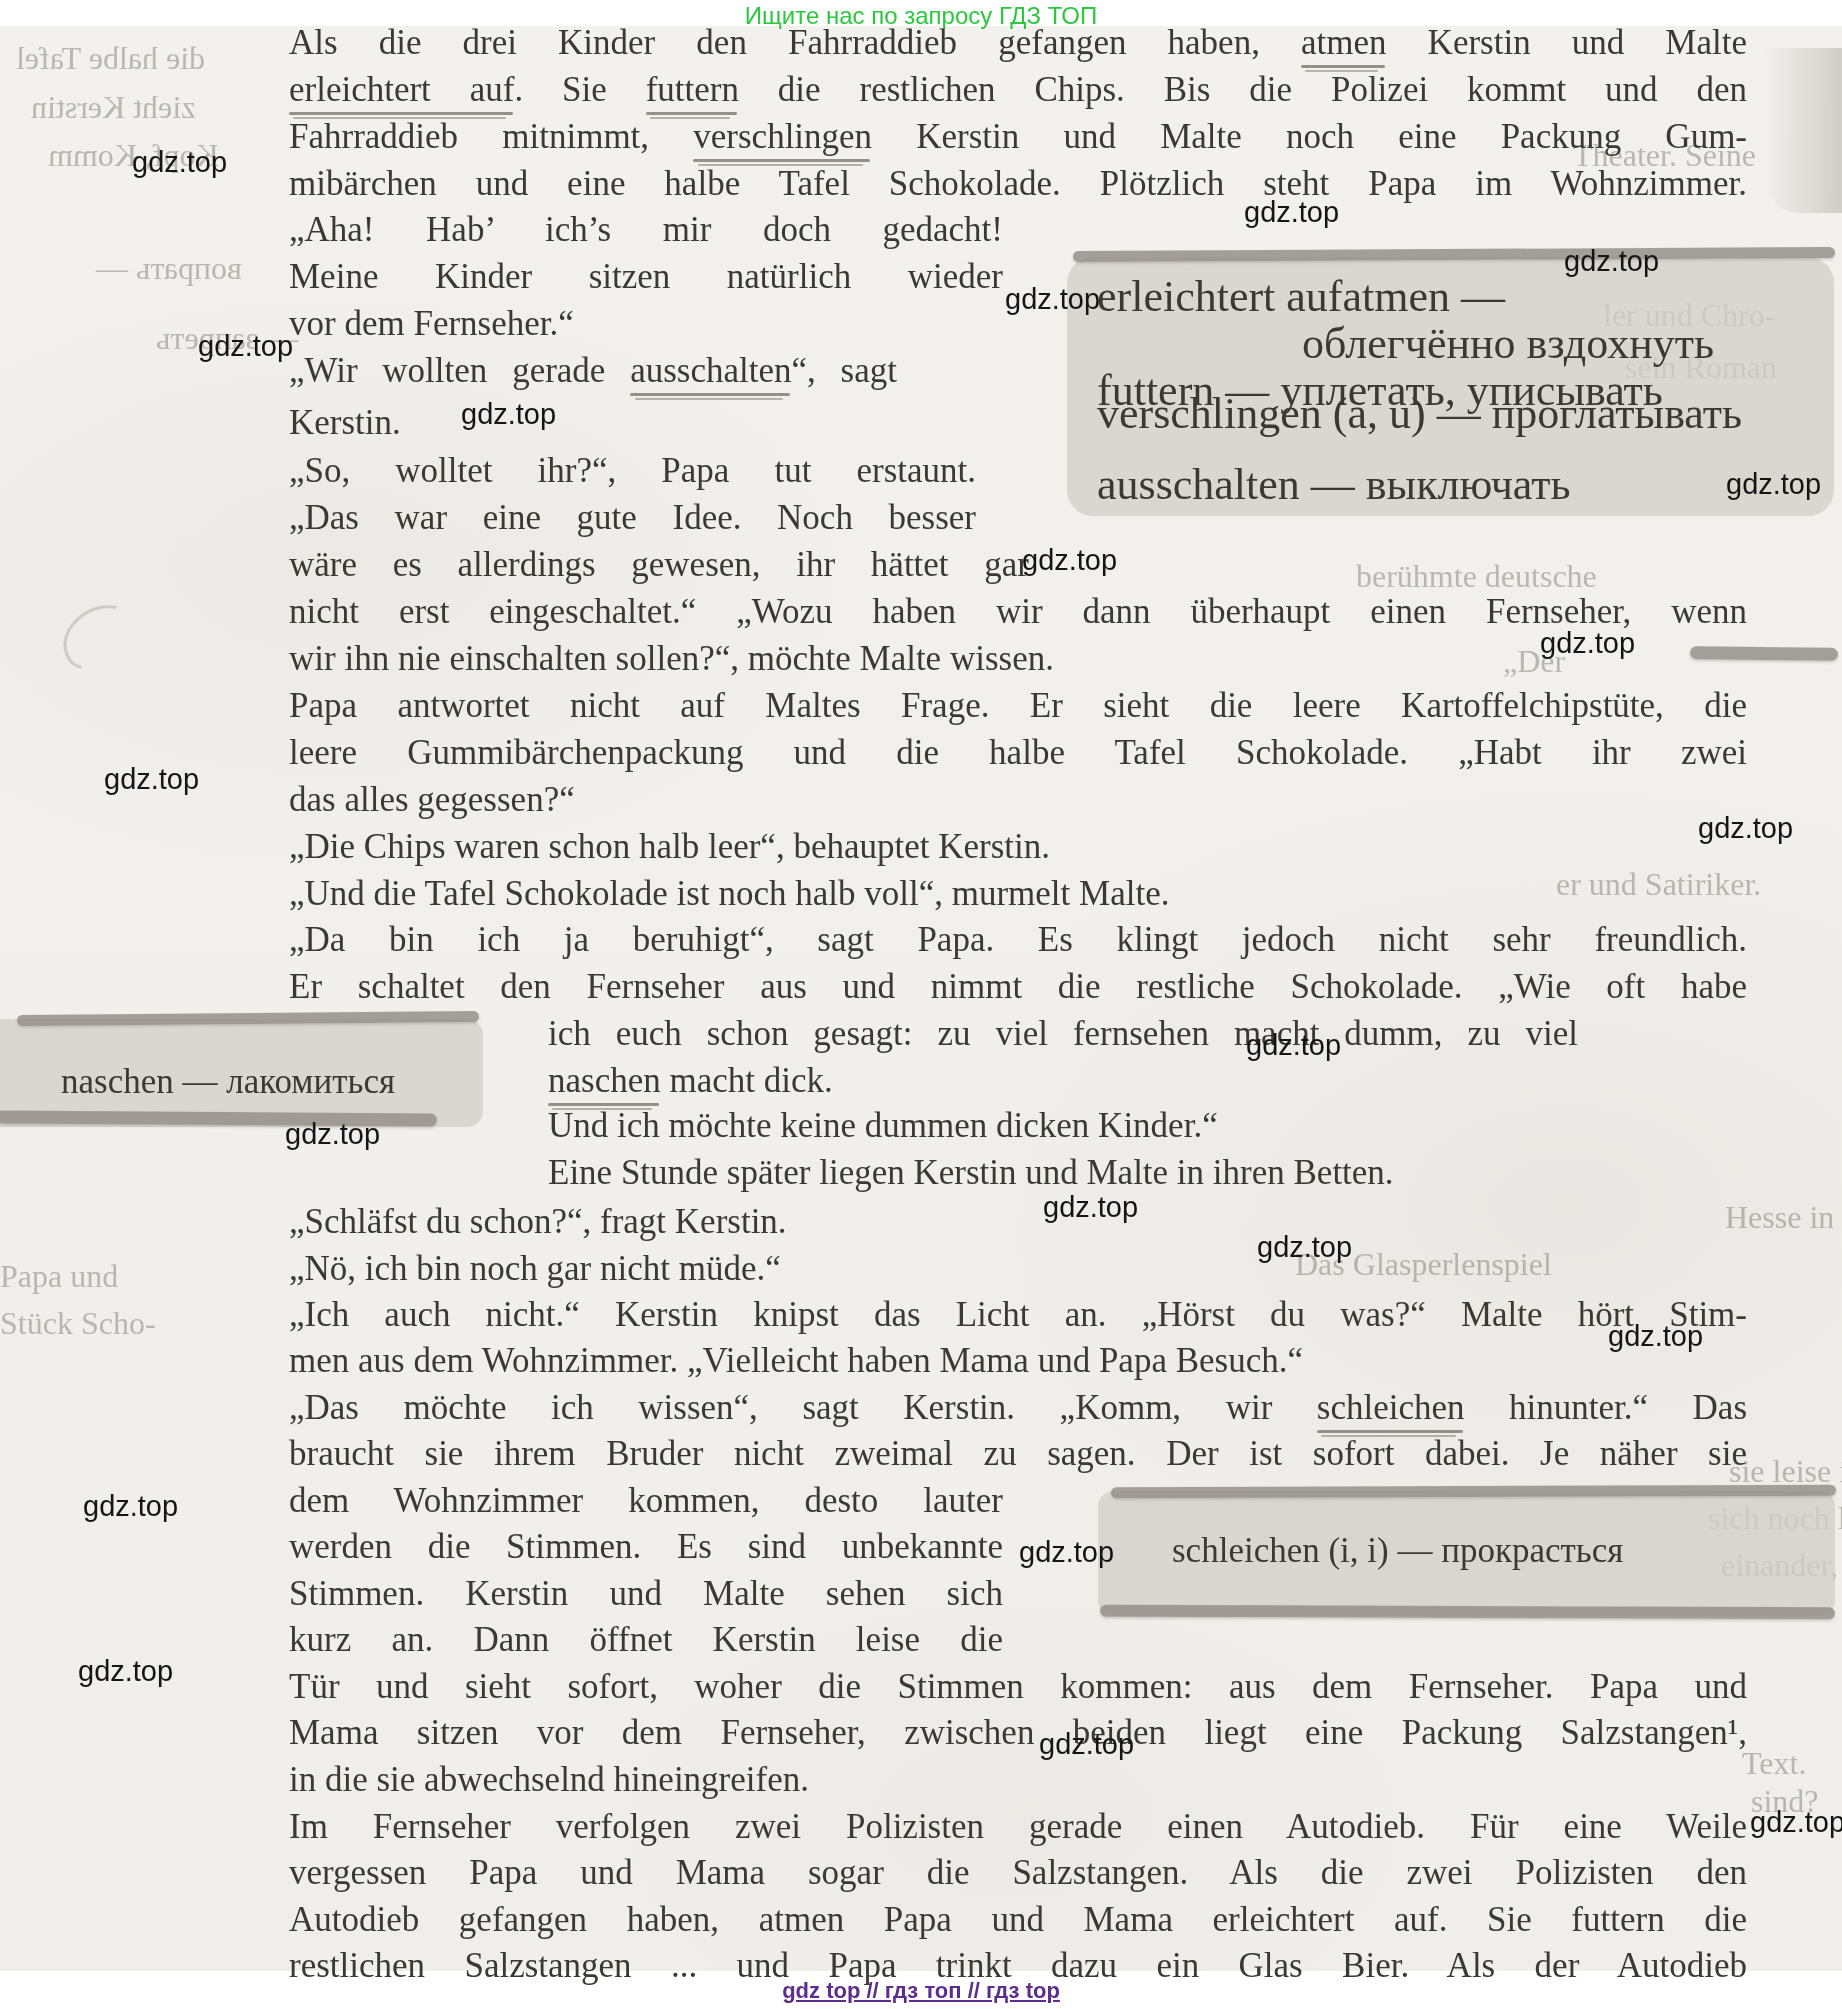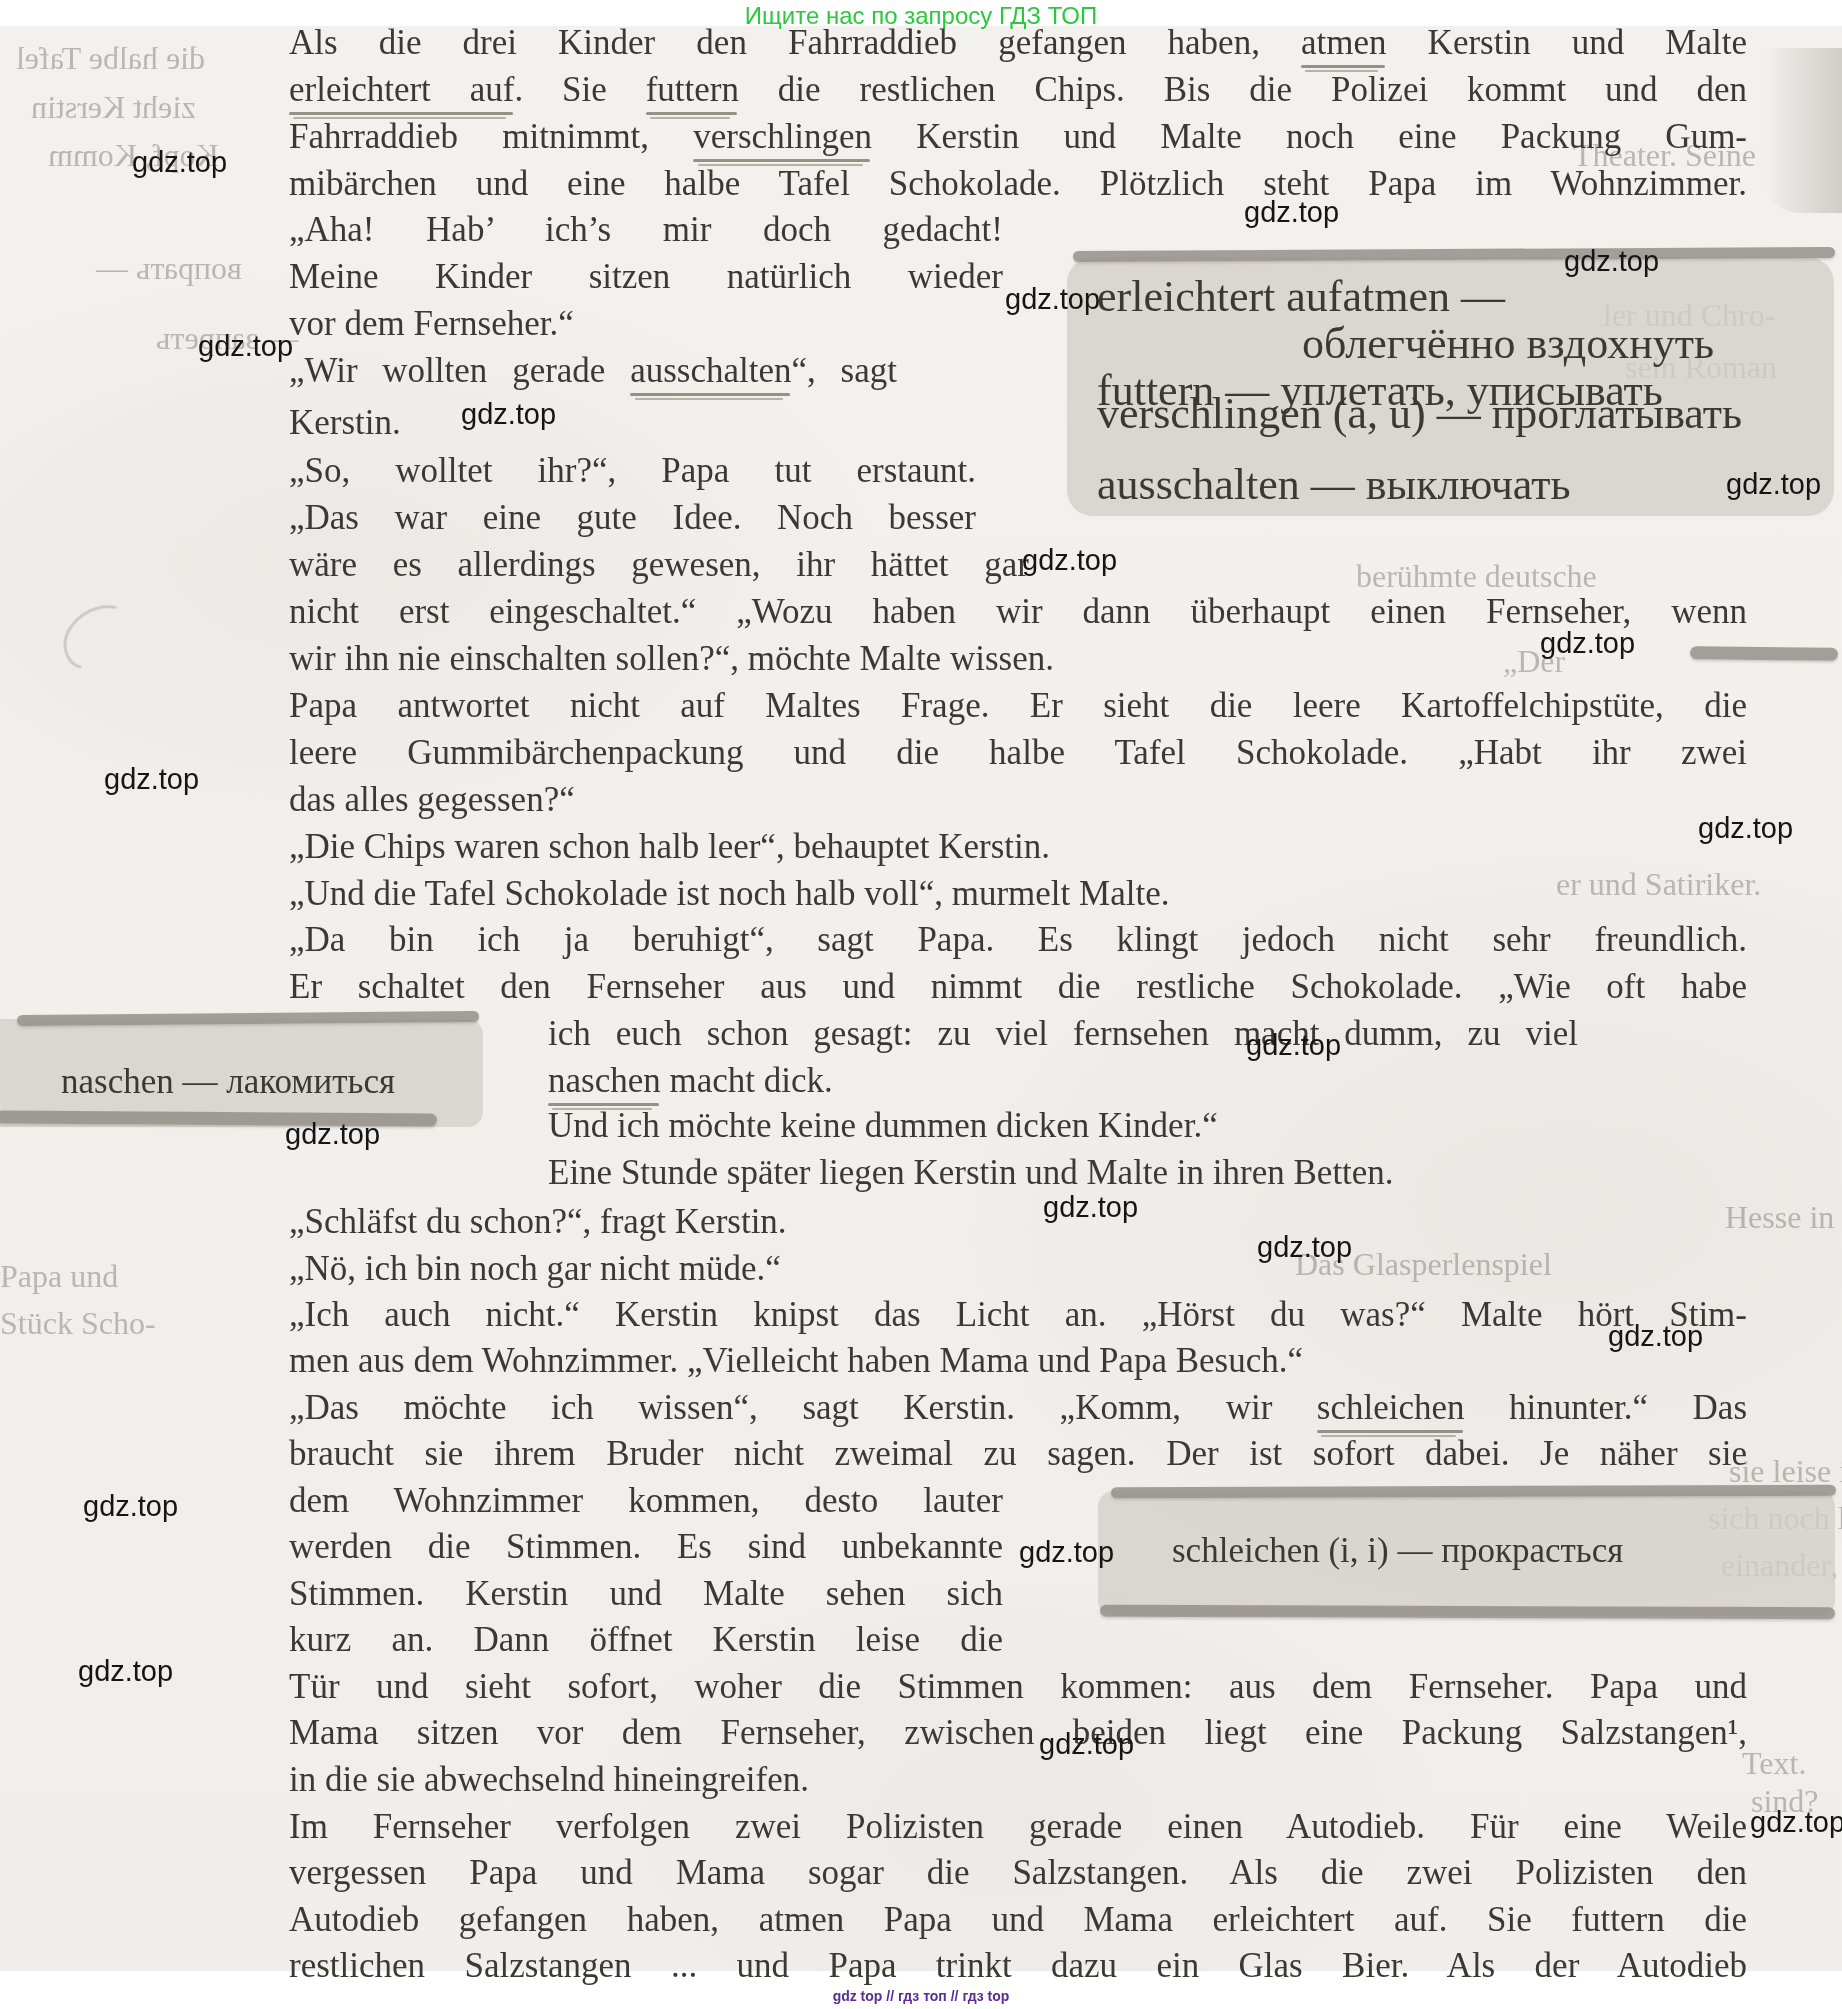--- a/index.html
+++ b/index.html
@@ -10,21 +10,21 @@
       radial-gradient(956px 608px at 85% 60%, rgba(208,205,199,.22), rgba(0,0,0,0) 70%),
       radial-gradient(608px 348px at 55% 90%, rgba(210,207,201,.15), rgba(0,0,0,0) 70%),
       linear-gradient(#f2f1ed,#efeeea);}
   .strip{position:absolute;left:0;right:0;background:#ffffff;}
   .strip.top{top:0;height:26px;}
   .strip.bottom{bottom:0;height:38px;}
   .shade-tr{position:absolute;right:0;top:48px;width:78px;height:165px;
     background:linear-gradient(to left, rgba(165,162,155,.45), rgba(0,0,0,0));border-radius:0 0 0 35px;}
   .promo{position:absolute;left:0;right:0;text-align:center;font-family:"Liberation Sans",sans-serif;}
   .promo.header{top:1.7px;font-size:24px;color:var(--green,#2bc83d);}
-  .promo.footer{bottom:5.2px;font-size:14px;color:var(--purple,#5c2d90);font-weight:bold;}
+  .promo.footer{bottom:5.2px;font-size:22px;color:var(--purple,#5c2d90);font-weight:bold;text-decoration:underline;}
   .hl{position:absolute;background:rgba(210,207,200,.78);}
   .stroke{position:absolute;background:rgba(148,145,137,.85);border-radius:7px;
     box-shadow:0 1.7px 2.6px rgba(148,145,137,.4);}
   .line{position:absolute;font-size:35px;color:var(--ink,#3b3934);line-height:1.18;white-space:nowrap;}
   .line.j{white-space:normal;text-align:justify;text-align-last:justify;word-spacing:1.7px;}
   .u{position:relative;}
   .u::after{content:"";position:absolute;left:0;right:1.7px;bottom:-6px;height:3.5px;
     background:rgba(138,134,124,.9);border-radius:2.6px;}
   .u::before{content:"";position:absolute;left:4.3px;right:8.7px;bottom:-10.4px;height:2.6px;
     background:rgba(160,156,146,.75);border-radius:2.6px;}

